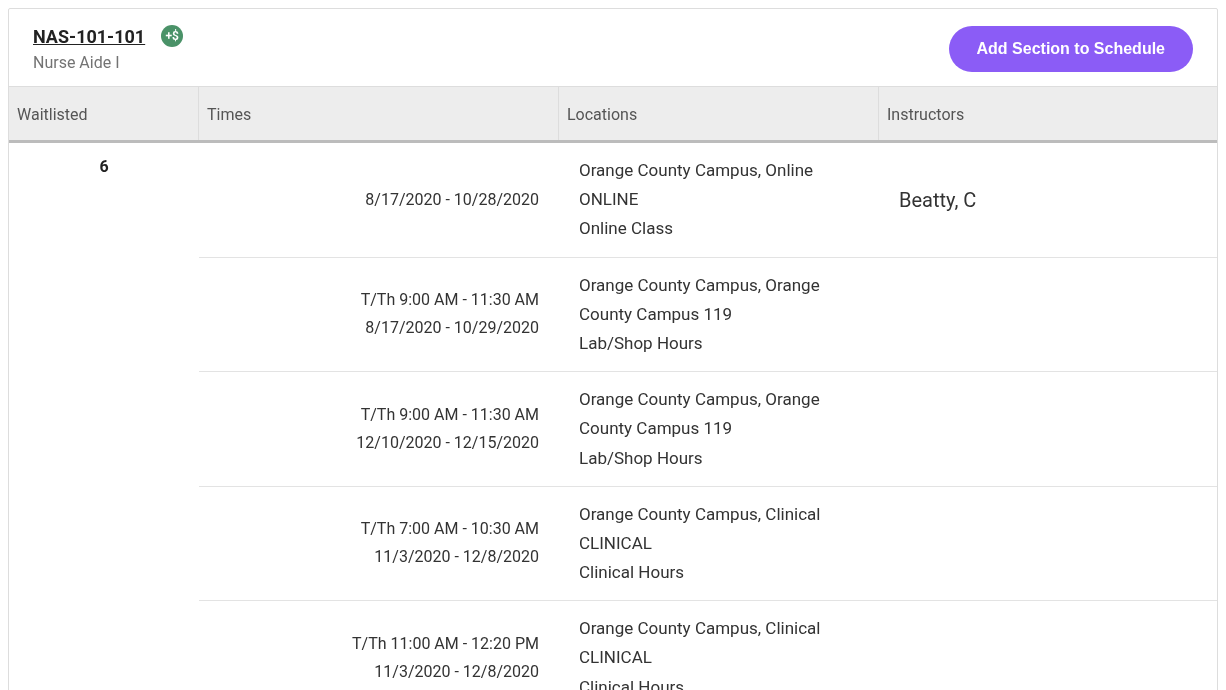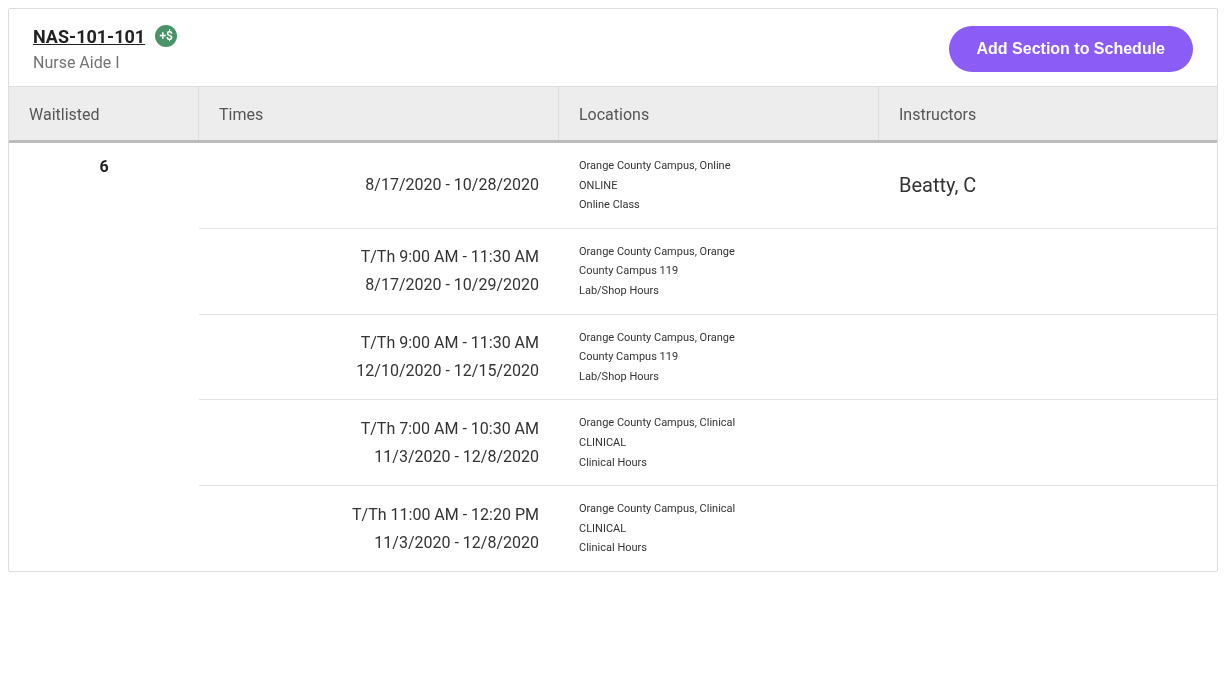--- a/index.html
+++ b/index.html
@@ -1,38 +1,38 @@
 <!DOCTYPE html>
 <html><head>
   <meta charset="utf-8">
   <style>
     * { box-sizing: border-box; margin: 0; padding: 0; }
     body { font-family: -apple-system, BlinkMacSystemFont, "Segoe UI", Roboto, Helvetica, Arial, sans-serif; background: #fff; padding: 8px; }
     .container { width: 1210px; border: 1px solid #ddd; border-radius: 2px; overflow: hidden; }
     .header { display: flex; justify-content: space-between; align-items: center; padding: 16px 24px 14px 24px; }
     .header-left { display: flex; flex-direction: column; gap: 6px; }
-    .course-code-row { display: flex; align-items: center; gap: 10px; }
+    .course-code-row { display: flex; align-items: center; gap: 16px; }
     .course-code { font-size: 18px; font-weight: 700; color: #222; text-decoration: underline; cursor: pointer; }
     .fee-badge { display: inline-flex; align-items: center; justify-content: center; width: 22px; height: 22px; border-radius: 50%; background: #4a9268; color: #fff; font-size: 12px; font-weight: 600; }
     .course-title { font-size: 16px; color: #737373; }
     .add-btn { background: #8b5cf6; color: #fff; border: none; border-radius: 999px; padding: 14px 28px; font-size: 16px; font-weight: 600; cursor: pointer; }
     .table-head { display: flex; background: #ededed; border-top: 1px solid #ddd; border-bottom: 3px solid #bcbcbc; }
-    .th { padding: 18px 20px 16px 20px; font-size: 16px; color: #555; border-right: 1px solid #ddd; }
+    .th { padding: 18px 20px 16px 8px; font-size: 16px; color: #555; border-right: 1px solid #ddd; }
     .th:last-child { border-right: none; }
     .col-wait { width: 190px; }
     .col-times { width: 360px; }
     .col-loc { width: 320px; }
     .col-instr { flex: 1; }
     .body-row { display: flex; }
     .wait-cell { width: 190px; padding: 14px 20px; text-align: center; font-size: 16px; font-weight: 700; color: #222; }
     .meetings { flex: 1; }
     .meeting-row { display: flex; padding: 14px 0; border-bottom: 1px solid #e3e3e3; }
     .meeting-row:last-child { border-bottom: none; }
     .m-times { width: 360px; padding: 0 20px; display: flex; flex-direction: column; justify-content: center; gap: 4px; font-size: 16px; color: #333; line-height: 1.5; text-align: right; }
-    .m-loc { width: 320px; padding: 0 20px; display: flex; flex-direction: column; justify-content: center; gap: 2px; font-size: 11px; color: #333; line-height: 1.6; }
+    .m-loc { width: 320px; padding: 0 20px; display: flex; flex-direction: column; justify-content: center; gap: 2px; font-size: 17px; color: #333; line-height: 1.6; }
     .m-instr { flex: 1; padding: 0 20px; display: flex; align-items: center; font-size: 20px; color: #333; }
   </style>
 </head>
 <body>
 
 <div class="container">
 
   <div class="header">
     <div class="header-left">
       <div class="course-code-row">

